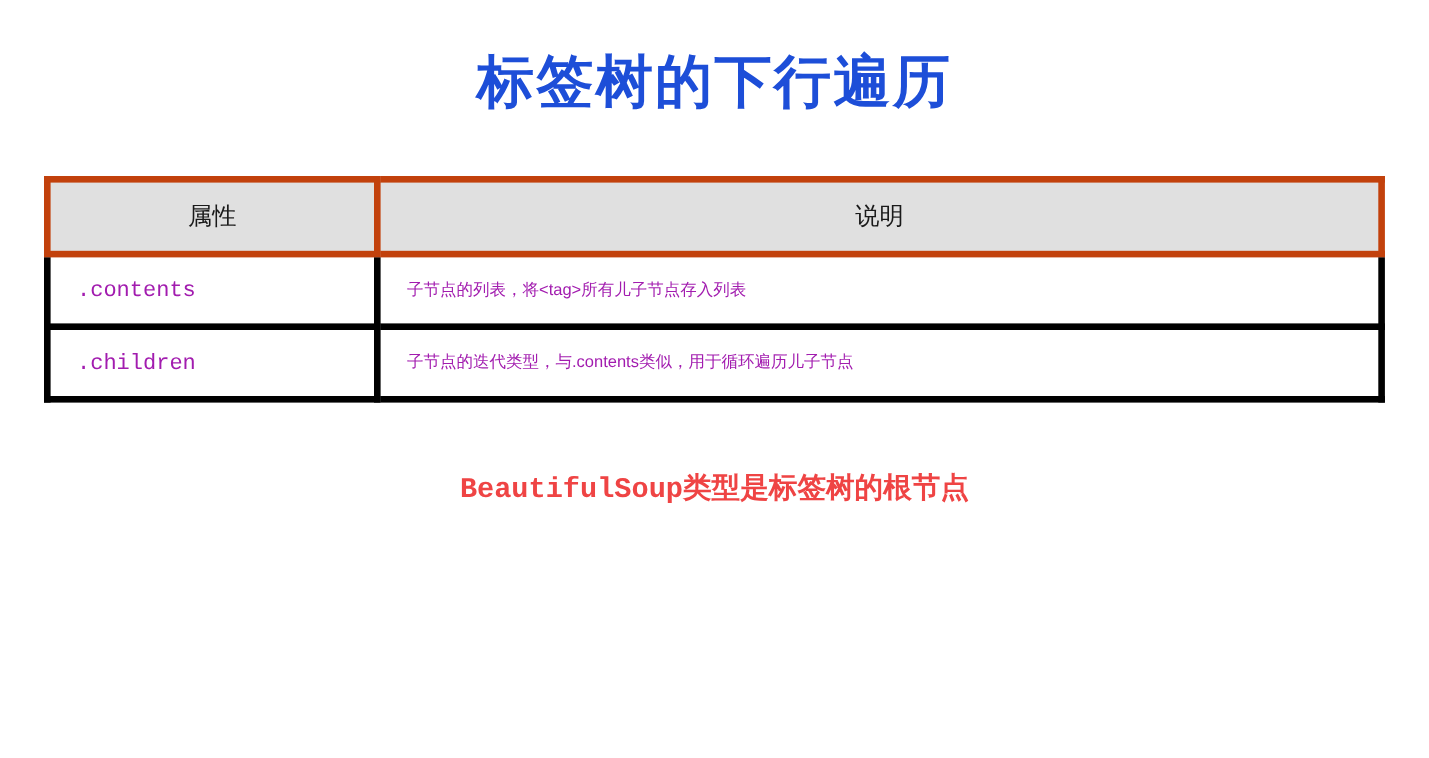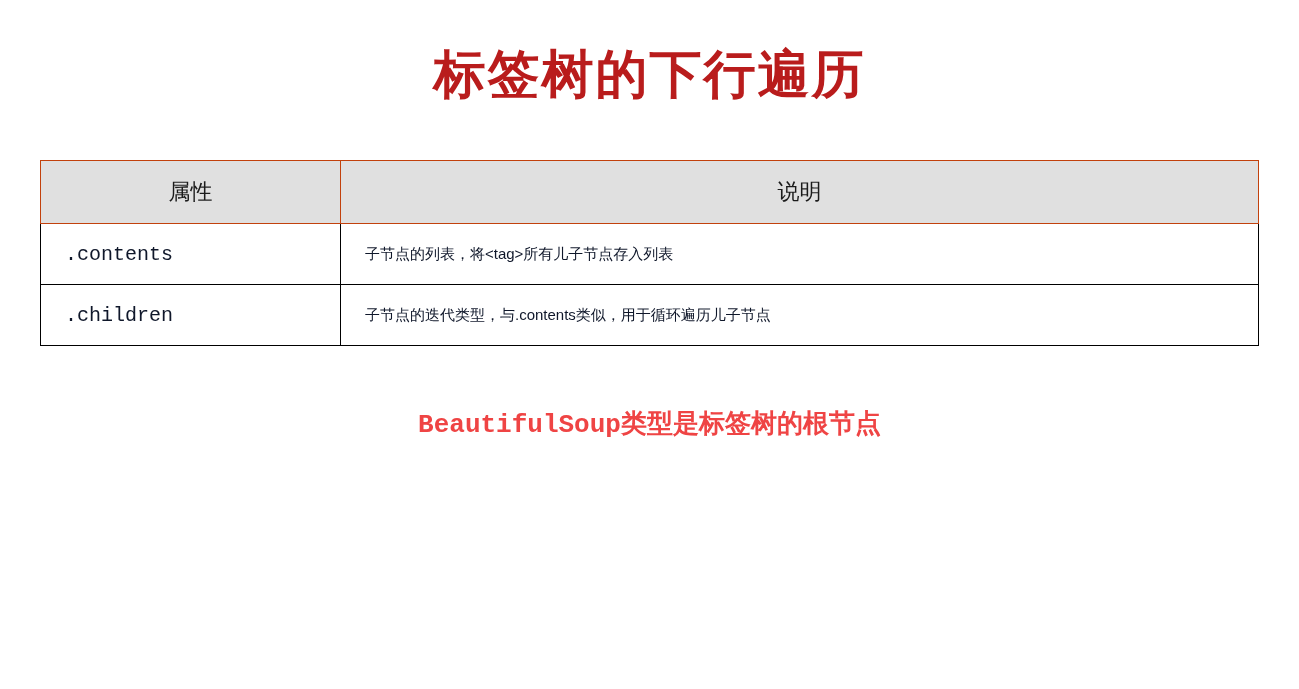--- a/index.html
+++ b/index.html
@@ -15,21 +15,21 @@
       min-height: 689px;
       display: flex;
       flex-direction: column;
       align-items: center;
       padding: 30px 40px 40px 40px;
     }
 
     .page-title {
       font-size: 52px;
       font-weight: bold;
-      color: #b91c1c;
+      color: #1d4ed8;
       text-align: center;
       margin-bottom: 50px;
       margin-top: 10px;
       letter-spacing: 2px;
     }
 
     .table-container {
       width: 100%;
       max-width: 1220px;
       border-collapse: collapse;
@@ -37,37 +37,37 @@
     }
 
     table {
       width: 100%;
       border-collapse: collapse;
       border: 1px solid #cccccc;
     }
 
     thead tr th {
       background-color: #e0e0e0;
-      border: 1px solid #c2410c;
+      border: 6px solid #c2410c;
       padding: 16px 20px;
       text-align: center;
       font-size: 22px;
       font-weight: normal;
       color: #1a1a1a;
     }
 
     thead tr th:first-child {
       width: 300px;
     }
 
     tbody tr td {
-      border: 1px solid #000000;
+      border: 6px solid #000000;
       padding: 18px 24px;
       font-size: 21px;
-      color: #0f172a;
+      color: #a21caf;
       vertical-align: middle;
     }
 
     tbody tr td:first-child {
       font-family: "Courier New", Courier, monospace;
       font-size: 20px;
       text-align: left;
       width: 300px;
       background: #ffffff;
     }

